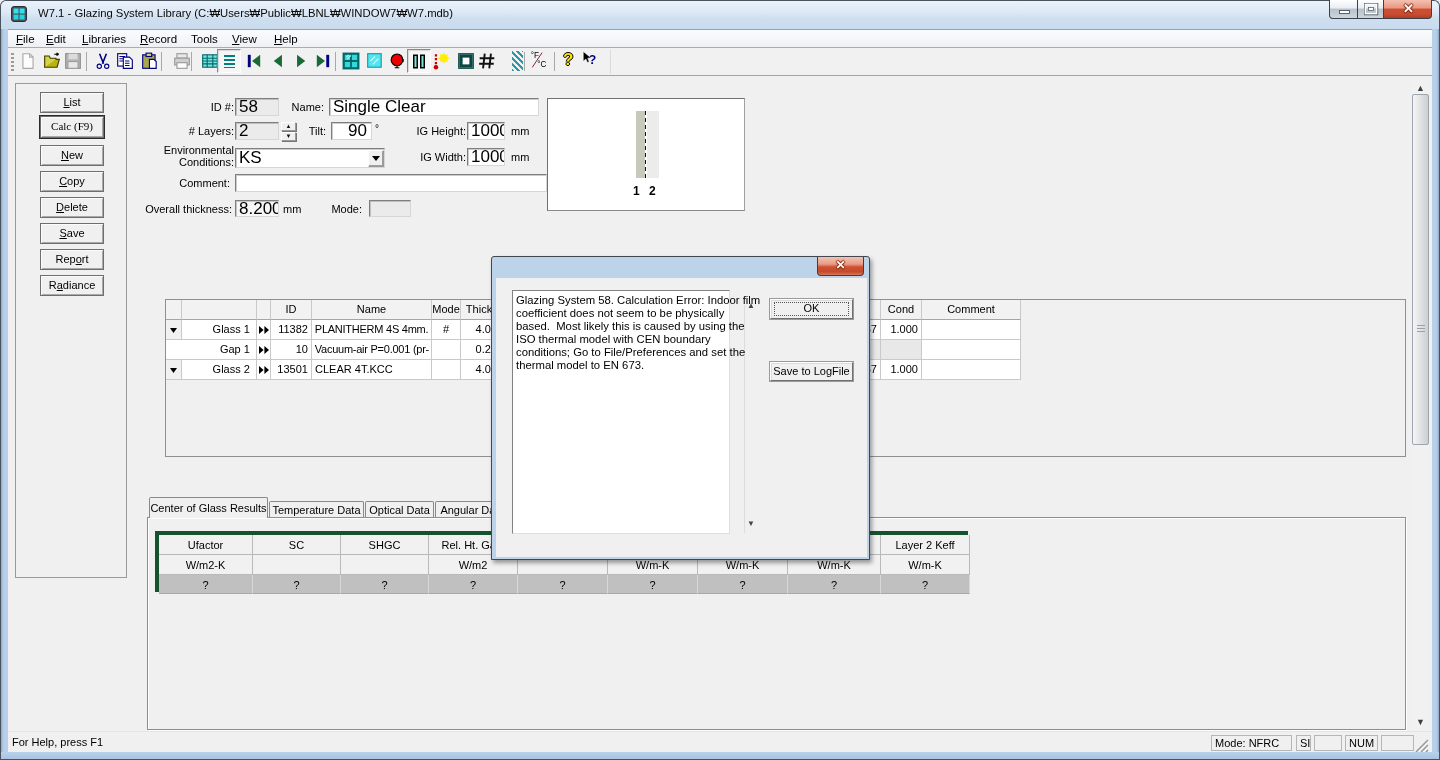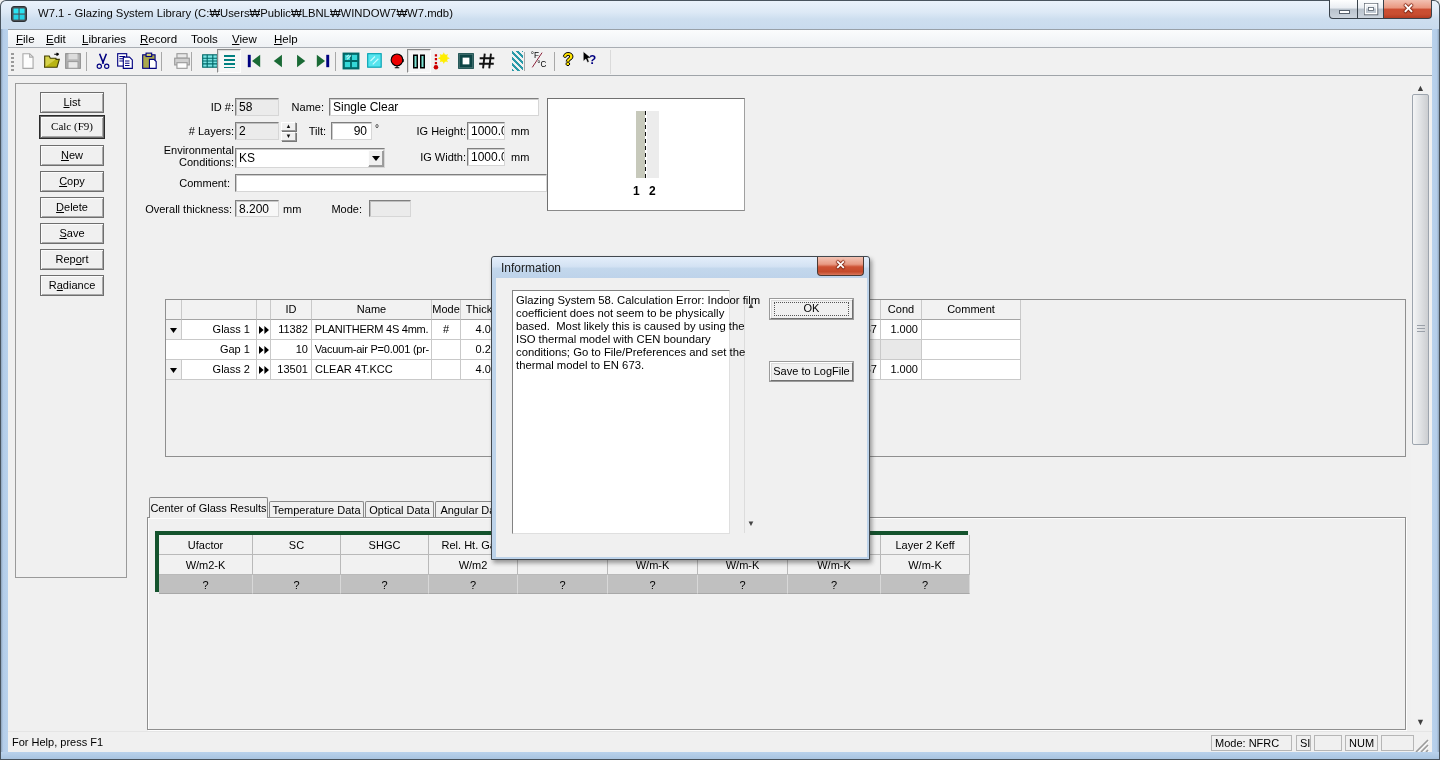--- a/index.html
+++ b/index.html
@@ -47,21 +47,21 @@
 
 #lpanel{left:15px;top:83px;width:112px;height:495px;border:1px solid #9a9a9a;}
 .pbtn{position:absolute;left:40px;width:64px;height:21px;background:#f0f0f0;
  border:1px solid #6e6e6e;
  box-shadow:inset 1px 1px 0 #fbfbfb, inset -1px -1px 0 #a9a9a9;
  text-align:center;line-height:19px;font-size:11px;}
 .pbtn.def{outline:1px solid #2b2b2b;height:22px;font-family:Liberation Serif, serif;}
 
 .lbl{position:absolute;font-size:11px;text-align:right;white-space:nowrap;}
 .fld{position:absolute;border:1px solid #7f7f7f;border-bottom-color:#d6d6d6;border-right-color:#d6d6d6;
- background:#fff;font-size:12px;line-height:16px;padding:0 3px;overflow:hidden;white-space:nowrap;
+ background:#fff;font-size:17px;line-height:16px;padding:0 3px;overflow:hidden;white-space:nowrap;
  box-shadow:inset 1px 1px 0 rgba(110,110,110,0.35);}
 .fld.dis{background:#ebebeb;}
 .mtc{position:absolute;overflow:hidden;white-space:nowrap;background:#fff;
  border-right:1px solid #c9c9c9;border-bottom:1px solid #c9c9c9;font-size:11px;line-height:19px;}
 .mth{background:#f2f2f2;text-align:center;border-bottom-color:#a5a5a5;}
 .rt{text-align:right;}
 .rtc{position:absolute;overflow:hidden;white-space:nowrap;background:#f1f1f1;text-align:center;
  border-right:1px solid #b9b9b9;border-bottom:1px solid #b9b9b9;font-size:11px;line-height:20px;}
 .rtq{background:#c0c0c0;border-right-color:#d8d8d8;border-bottom-color:#a8a8a8;}
 .tab{position:absolute;border:1px solid #898989;border-bottom:none;background:#f0f0f0;
@@ -445,21 +445,20 @@
       <g stroke="#9b9b9b" stroke-width="1.6">
         <path d="M14 2L2 14M14 7L7 14M14 12l-2 2"></path>
       </g>
       <g stroke="#fdfdfd" stroke-width="0.8">
         <path d="M15 3L3 15M15 8L8 15M15 13l-2 2"></path>
       </g>
     </svg>
 </div>
 
 <div class="abs" id="dlg">
-<div class="abs" id="dlgtitle">Information</div>
 <div class="abs" id="dlgclose">✕</div>
 <div class="abs" id="dlgbody">
  <div class="abs" id="dlgmsg">
   <div class="abs" id="dlgtext">Glazing System 58. Calculation Error: Indoor film<br>coefficient does not seem to be physically<br>based.&nbsp; Most likely this is caused by using the<br>ISO thermal model with CEN boundary<br>conditions; Go to File/Preferences and set the<br>thermal model to EN 673.</div>
   <div class="abs" style="left:231px;top:14px;width:1px;height:228px;background:#dcdcdc;"></div>
         <div class="sarr" style="top:10px;">▲</div>
   <div class="sarr" style="top:228px;">▼</div>
  </div>
  <div class="dbtn" style="top:21px;height:20px;">
    <div style="position:absolute;left:3px;top:2px;right:3px;bottom:2px;border:1px dotted #555;"></div>

